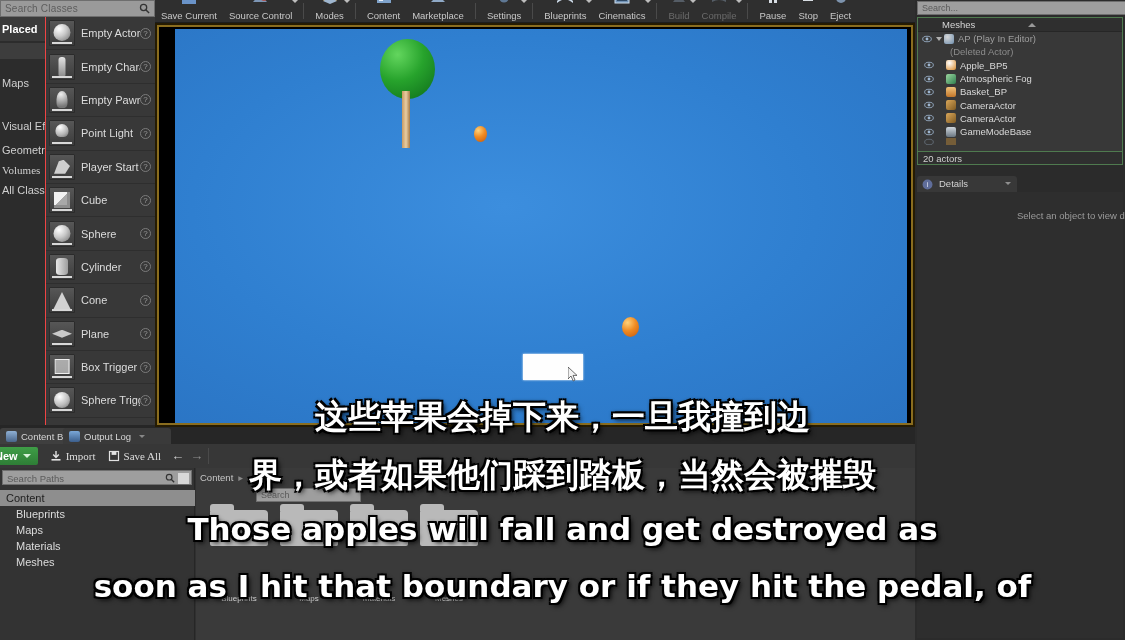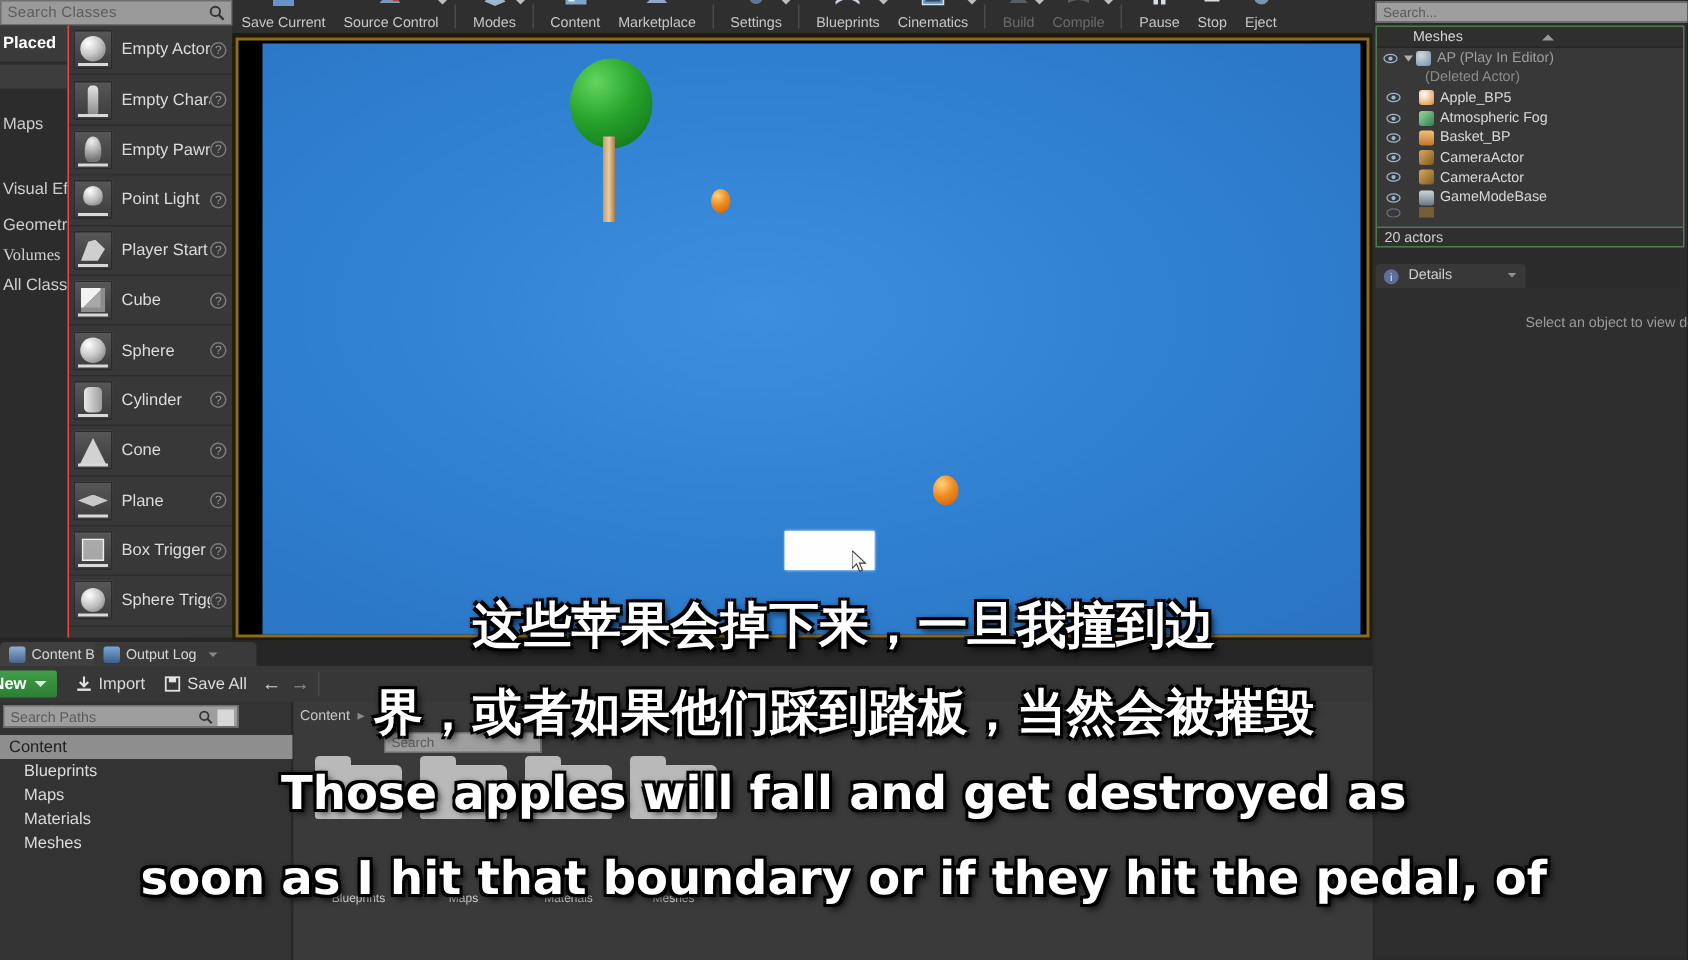--- a/index.html
+++ b/index.html
@@ -131,27 +131,27 @@
   .cbtab .ic { width:11px; height:11px; margin-right:4px; border-radius:2px; flex:0 0 auto; }
   .cbtab .caret { margin-left:8px; width:0;height:0;
     border-left:3px solid transparent;border-right:3px solid transparent;border-top:3px solid #888; }
   #cb-toolbar { position:absolute; left:0; top:17px; width:100%; height:24px;
     background:#373737; display:flex; align-items:center; }
   #addnew { height:18px; background:linear-gradient(#3f9e47,#2e7d36); border-radius:2px;
     display:flex; align-items:center; padding:0 7px; margin-left:2px; }
   #addnew .lbl { font-size:11px; color:#fff; font-weight:bold; }
   #addnew .caret { margin-left:5px; width:0;height:0;
     border-left:4px solid transparent;border-right:4px solid transparent;border-top:4px solid #d8f2da; }
-  .cbbtn { display:flex; align-items:flex-end; margin-left:12px; }
+  .cbbtn { display:flex; align-items:flex-end; margin-left:12px;font-family:Liberation Serif, serif; }
   .cbbtn .ic { width:12px; height:12px; margin-right:4px; }
   .cbbtn .lbl { font-size:11px; color:#dcdcdc; }
   .navarrow { margin-left:10px; font-size:13px; color:#cfcfcf; line-height:12px; }
   #cb-split-left { position:absolute; left:0; top:41px; width:195px; height:172px;
     background:#333; border-right:1px solid #262626; }
-  #path-search { position:absolute; left:2px; top:2px; width:157px; height:15px;
+  #path-search { position:absolute; left:2px; top:2px; width:190px; height:15px;
     background:#9e9e9e; border:1px solid #6f6f6f; }
   #path-search .ph { position:absolute; left:4px; top:2px; font-size:9.5px; color:#5b5b5b; }
   #path-search .mag { position:absolute; right:16px; top:2px; width:10px;height:10px; }
   #path-search .list { position:absolute; right:2px; top:2px; width:11px; height:11px;
     background:#d8d8d8; }
   .ptree { position:absolute; left:0; width:195px; height:16px; font-size:11px;
     color:#dcdcdc; line-height:16px; white-space:nowrap; }
   .ptree.sel { background:#8e8e8e; color:#202020; }
   #cb-split-right { position:absolute; left:196px; top:41px; width:719px; height:172px;
     background:#3a3a3a; }

